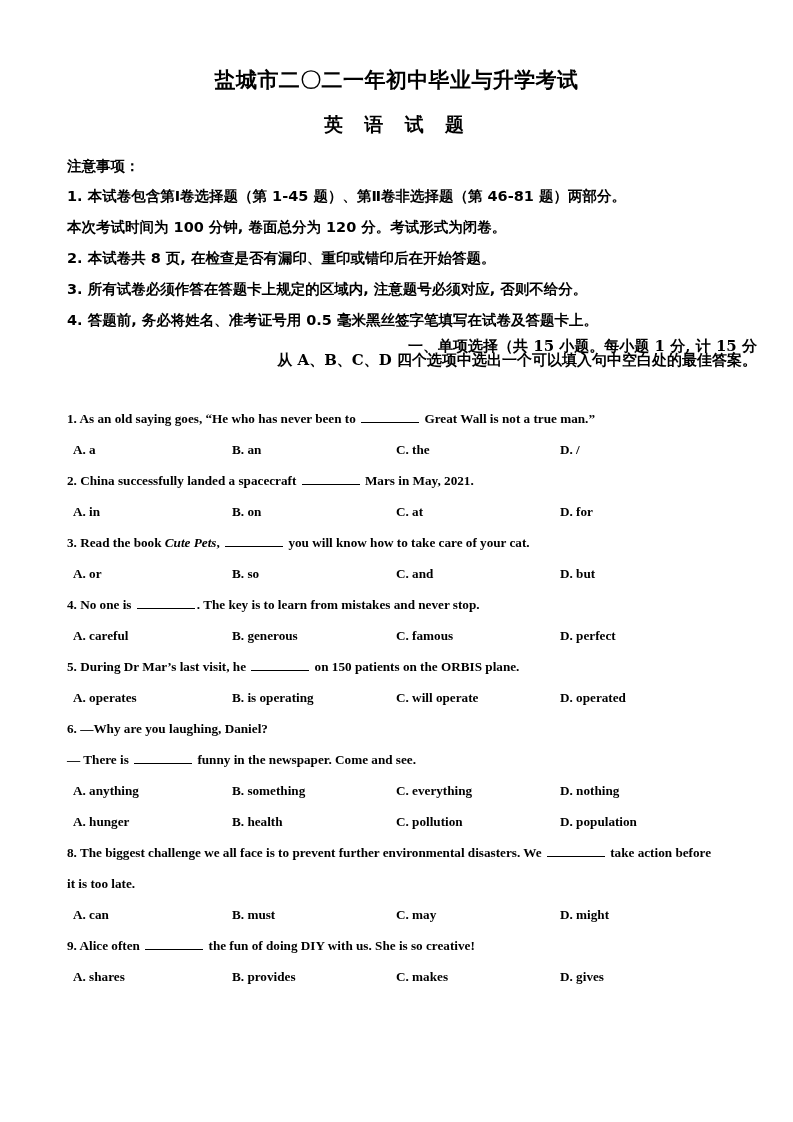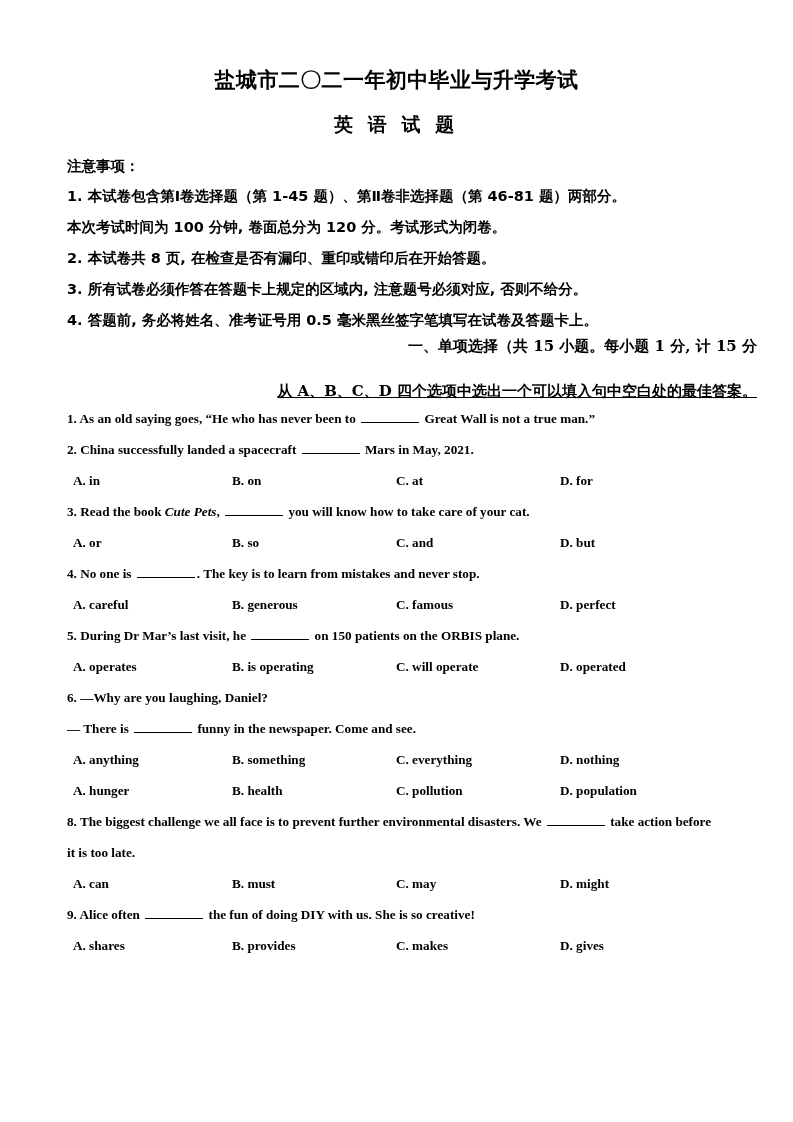--- a/index.html
+++ b/index.html
@@ -34,21 +34,21 @@
     font-family: "DejaVu Sans", "Liberation Sans", sans-serif;
   }
   .doc-subtitle {
     position: absolute;
     left: 0; top: 112px;
     width: 793px;
     text-align: center;
     font-size: 19px;
     font-weight: bold;
     letter-spacing: 5px;
-    font-family: Liberation Serif, serif;
+    font-family: Liberation Mono, monospace;
   }
 
   
   .notes {
     position: absolute;
     left: 67px;
     top: 150px;
     width: 680px;
   }
   .note-line {
@@ -68,21 +68,21 @@
     left: 67px;
     width: 690px;
     font-size: 15px;
     font-weight: bold;
     line-height: 31px;
     white-space: nowrap;
     font-family: "DejaVu Serif", "Liberation Serif", serif;
     text-align: right;
   }
   #sec-a { top: 331px; }
-  #sec-b { top: 376px; text-decoration: underline; }
+  #sec-b { top: 345px; }
 
   
   .questions {
     position: absolute;
     left: 0;
     top: 403px;
     width: 793px;
     font-weight: bold;
   }
   .q-block { position: relative; }
@@ -137,20 +137,26 @@
     <div class="note-line">4. 答题前, 务必将姓名、准考证号用 0.5 毫米黑丝签字笔填写在试卷及答题卡上。</div>
   </div>
 
   <div class="section-head" id="sec-a">一、单项选择（共 15 小题。每小题 1 分, 计 15 分</div>
   <div class="section-head" id="sec-b">从 A、B、C、D 四个选项中选出一个可以填入句中空白处的最佳答案。</div>
 
   <div class="questions">
 
     <div class="q-block">
       <div class="q-stem"><span>1.</span> <span>As an old saying goes, “He who has never been to </span><span class="blank"></span><span> Great Wall is not a true man.”</span></div>
+      <div class="opt-row">
+        <span class="opt c0">A. a</span>
+        <span class="opt c1">B. an</span>
+        <span class="opt c2">C. the</span>
+        <span class="opt c3">D. /</span>
+      </div>
     </div>
 
     <div class="q-block">
       <div class="q-stem"><span>2.</span> <span>China successfully landed a spacecraft </span><span class="blank"></span><span> Mars in May, 2021.</span></div>
       <div class="opt-row">
         <span class="opt c0">A. in</span>
         <span class="opt c1">B. on</span>
         <span class="opt c2">C. at</span>
         <span class="opt c3">D. for</span>
       </div>

